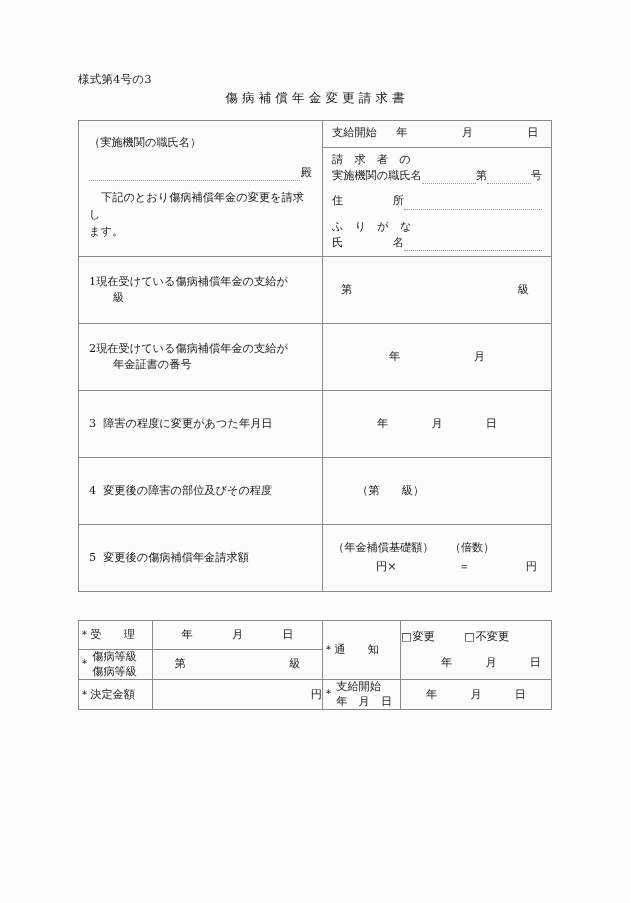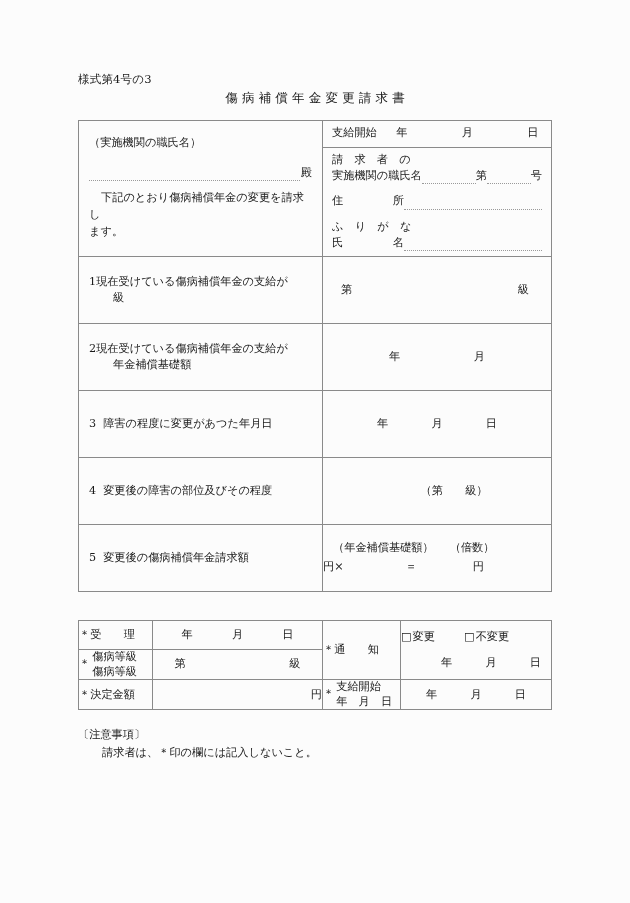--- a/index.html
+++ b/index.html
@@ -158,21 +158,21 @@
     top: 726px;
     font-size: 11.2px;
     line-height: 1.6;
   }
   .notes .body { padding-left: 24px; }
   
   .f-head { padding: 3px 0 0 10px; white-space: nowrap; }
   .f-head .g { display: inline-block; width: 16px; }
   .f-calc {
     padding: 2px 14px 4px 0;
-    text-align: left;
+    text-align: right;
     white-space: nowrap;
   }
   .f-calc .s1 { display: inline-block; width: 62px; }
   .f-calc .s2 { display: inline-block; width: 56px; }
 </style>
 </head>
 <body>
 
 <div class="page">
 
@@ -254,21 +254,21 @@
           <span>第</span>
           <span>級</span>
         </div>
       </td>
     </tr>
 
     <tr>
       <td style="height:66px">
         <span class="hang">
           <span class="n">2</span><span>現在受けている傷病補償年金の支給が</span><br>
-          <span style="margin-left:12px">年金補償基礎額</span>
+          <span style="margin-left:12px">年金証書の番号</span>
         </span>
       </td>
       <td>
         <div class="ymd-wrap">
           <span class="date-spread" style="width:96px">
             <span>年</span>
             <span>月</span>
           </span>
         </div>
       </td>
@@ -291,21 +291,21 @@
       </td>
     </tr>
 
     <tr>
       <td style="height:66px">
         <span class="lbl-num">
           <span class="n">4</span><span>変更後の障害の部位及びその程度</span>
         </span>
       </td>
       <td>
-        <div style="text-align:center;padding-left:34px">（第　　級）</div>
+        <div style="padding-left:34px">（第　　級）</div>
       </td>
     </tr>
 
     <tr>
       <td style="height:66px">
         <span class="lbl-num">
           <span class="n">5</span><span>変更後の傷病補償年金請求額</span>
         </span>
       </td>
       <td>
@@ -397,18 +397,14 @@
             <span>年</span>
             <span>月</span>
             <span>日</span>
           </span>
         </div>
       </td>
     </tr>
   </tbody>
     </table>
 
-  <div class="notes">
-    <div>〔注意事項〕</div>
-    <div class="body">請求者は、＊印の欄には記入しないこと。</div>
-  </div>
 
 </div>
 
 </body></html>

